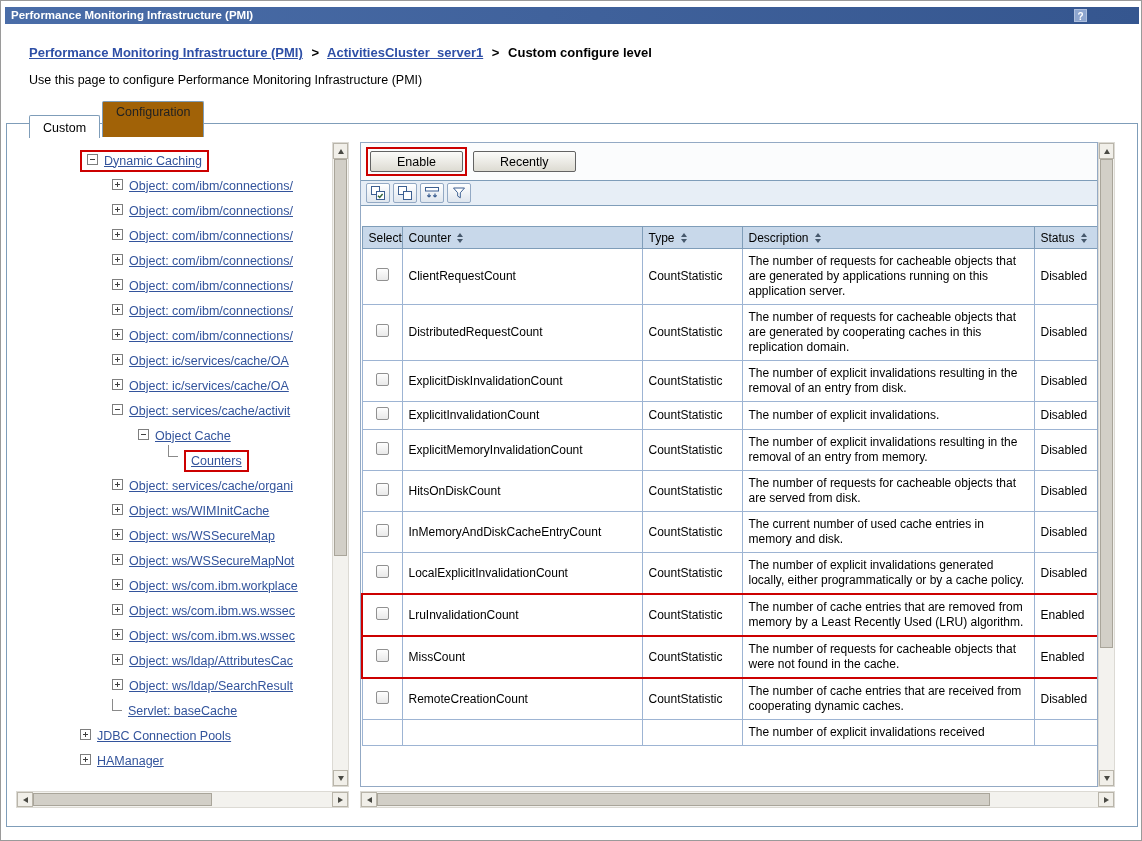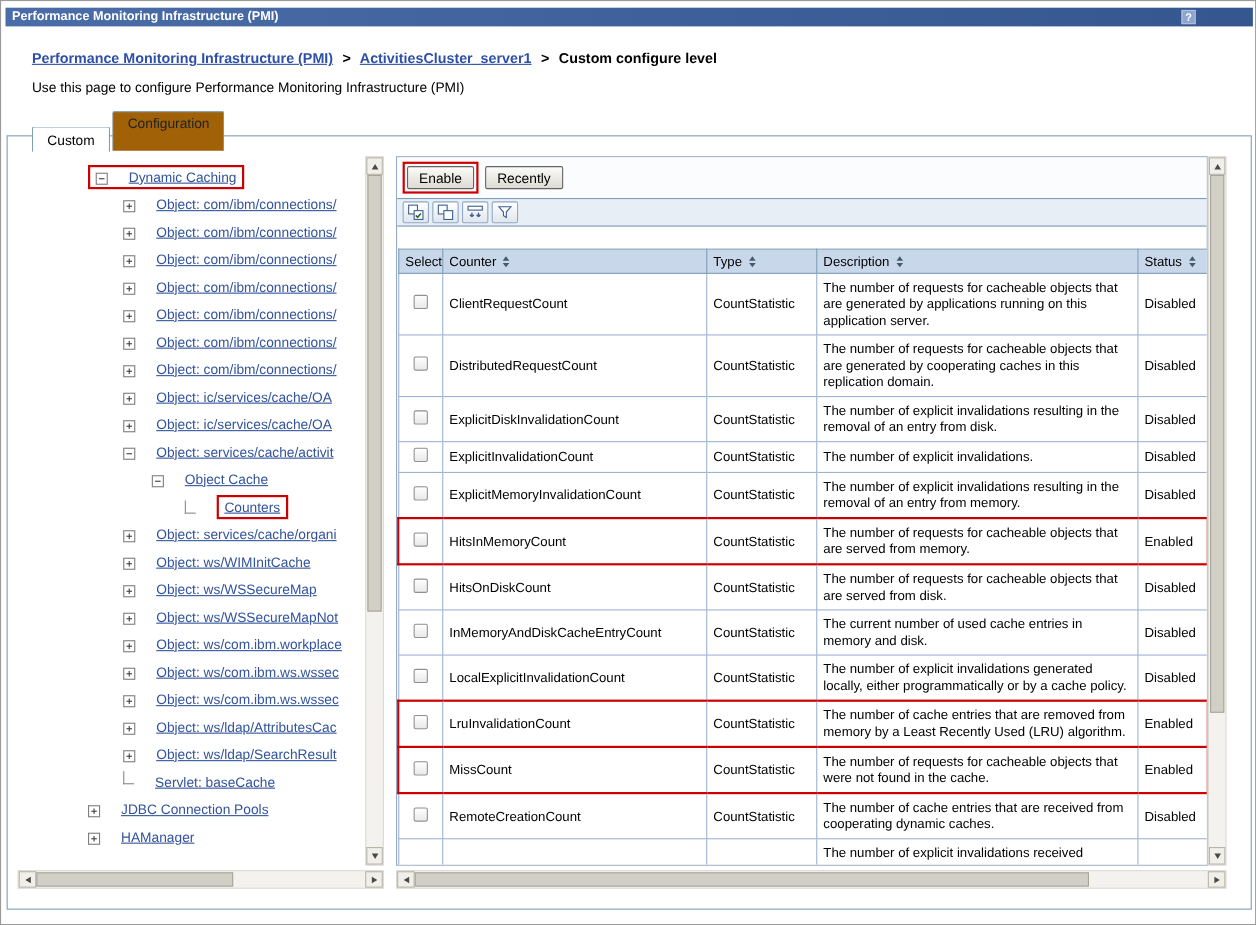--- a/index.html
+++ b/index.html
@@ -25,34 +25,34 @@
   .tab { background:#a16207; border:1px solid #7f9db9; border-bottom:none; border-radius:2px 2px 0 0;
     padding:3px 13px; font-size:12.5px; height:36px; margin-bottom:1px; cursor:pointer; color:#222; }
   .tab.active { background:#fff; height:23px; padding-top:5px; margin-bottom:0; color:#000; }
 
   .contentbox { position:absolute; top:122px; left:5px; width:1132px; height:704px;
     border:1px solid #7f9db9; background:#fff; }
 
   
   .tree { position:absolute; left:9px; top:18px; width:316px; height:645px; overflow:hidden; padding-top:6px; }
   .tree-row { height:25px; display:flex; align-items:center; white-space:nowrap; }
-  .tree-inner { display:inline-flex; align-items:flex-end; gap:19px; }
+  .tree-inner { display:inline-flex; align-items:flex-start; gap:6px; }
   .tree-link { color:#33549c; text-decoration:underline; font-size:12.5px; cursor:pointer; }
   .pmbox { width:11px; height:11px; border:1px solid #7e7e7e; background:#fff; position:relative; flex:0 0 auto; cursor:pointer; }
   .ph { position:absolute; left:2px; top:4px; width:5px; height:1px; background:#404040; }
   .pv { position:absolute; left:4px; top:2px; width:1px; height:5px; background:#404040; }
   .elbow { width:10px; height:12px; border-left:1px solid #8a8a8a; border-bottom:1px solid #8a8a8a;
     transform:translateY(-5px); flex:0 0 auto; }
   .annot { border:2px solid #cc0000 !important; padding:2px 5px; }
 
   
   .rpanel { position:absolute; left:353px; top:18px; width:738px; height:645px;
     border:1px solid #93a9c4; background:#fff; overflow:hidden; }
   .btnrow { padding:4px 4px 4px 5px; display:flex; align-items:center; gap:6px; background:#fbfcfd; }
-  .wbtn { font-family:inherit; font-size:12.5px; height:21px; padding:1px 10px;
+  .wbtn { font-family:inherit; font-size:12.5px; height:21px; padding:1px 26px;
     background:linear-gradient(#fbfbf9,#dddbd2); border:1px solid #636363; border-radius:2px; cursor:pointer;text-align:center; }
   .annot-wrap { display:inline-block; border:2px solid #cc0000; padding:2px; }
   .toolbar { height:26px; background:#e7eef6; border-top:1px solid #7f9db9; border-bottom:1px solid #7f9db9;
     display:flex; align-items:center; gap:3px; padding:0 5px; }
   .tbicon { width:24px; height:20px; background:linear-gradient(#ffffff,#dfe6ee); border:1px solid #93a9c4;
     border-radius:2px; padding:1px; display:flex; align-items:center; justify-content:center; cursor:pointer; }
 
   table.counters { border-collapse:collapse; table-layout:fixed; width:736px; font-size:12px;margin-top:20px; }
   table.counters th { background:#c8d8ea; border:1px solid #7f9db9; padding:3px 6px; text-align:left;
     font-weight:normal; height:22px; color:#000; }
@@ -425,27 +425,20 @@
               <td class="cdesc">The number of explicit invalidations.</td>
               <td class="cstatus">Disabled</td>
             </tr>
             <tr>
               <td class="sel"><span class="checkbox"></span></td>
               <td class="cname">ExplicitMemoryInvalidationCount</td>
               <td class="ctype">CountStatistic</td>
               <td class="cdesc">The number of explicit invalidations resulting in the removal of an entry from memory.</td>
               <td class="cstatus">Disabled</td>
             </tr>
-            <tr class="hl">
-              <td class="sel"><span class="checkbox"></span></td>
-              <td class="cname">HitsInMemoryCount</td>
-              <td class="ctype">CountStatistic</td>
-              <td class="cdesc">The number of requests for cacheable objects that are served from memory.</td>
-              <td class="cstatus">Enabled</td>
-            </tr>
             <tr>
               <td class="sel"><span class="checkbox"></span></td>
               <td class="cname">HitsOnDiskCount</td>
               <td class="ctype">CountStatistic</td>
               <td class="cdesc">The number of requests for cacheable objects that are served from disk.</td>
               <td class="cstatus">Disabled</td>
             </tr>
             <tr>
               <td class="sel"><span class="checkbox"></span></td>
               <td class="cname">InMemoryAndDiskCacheEntryCount</td>

